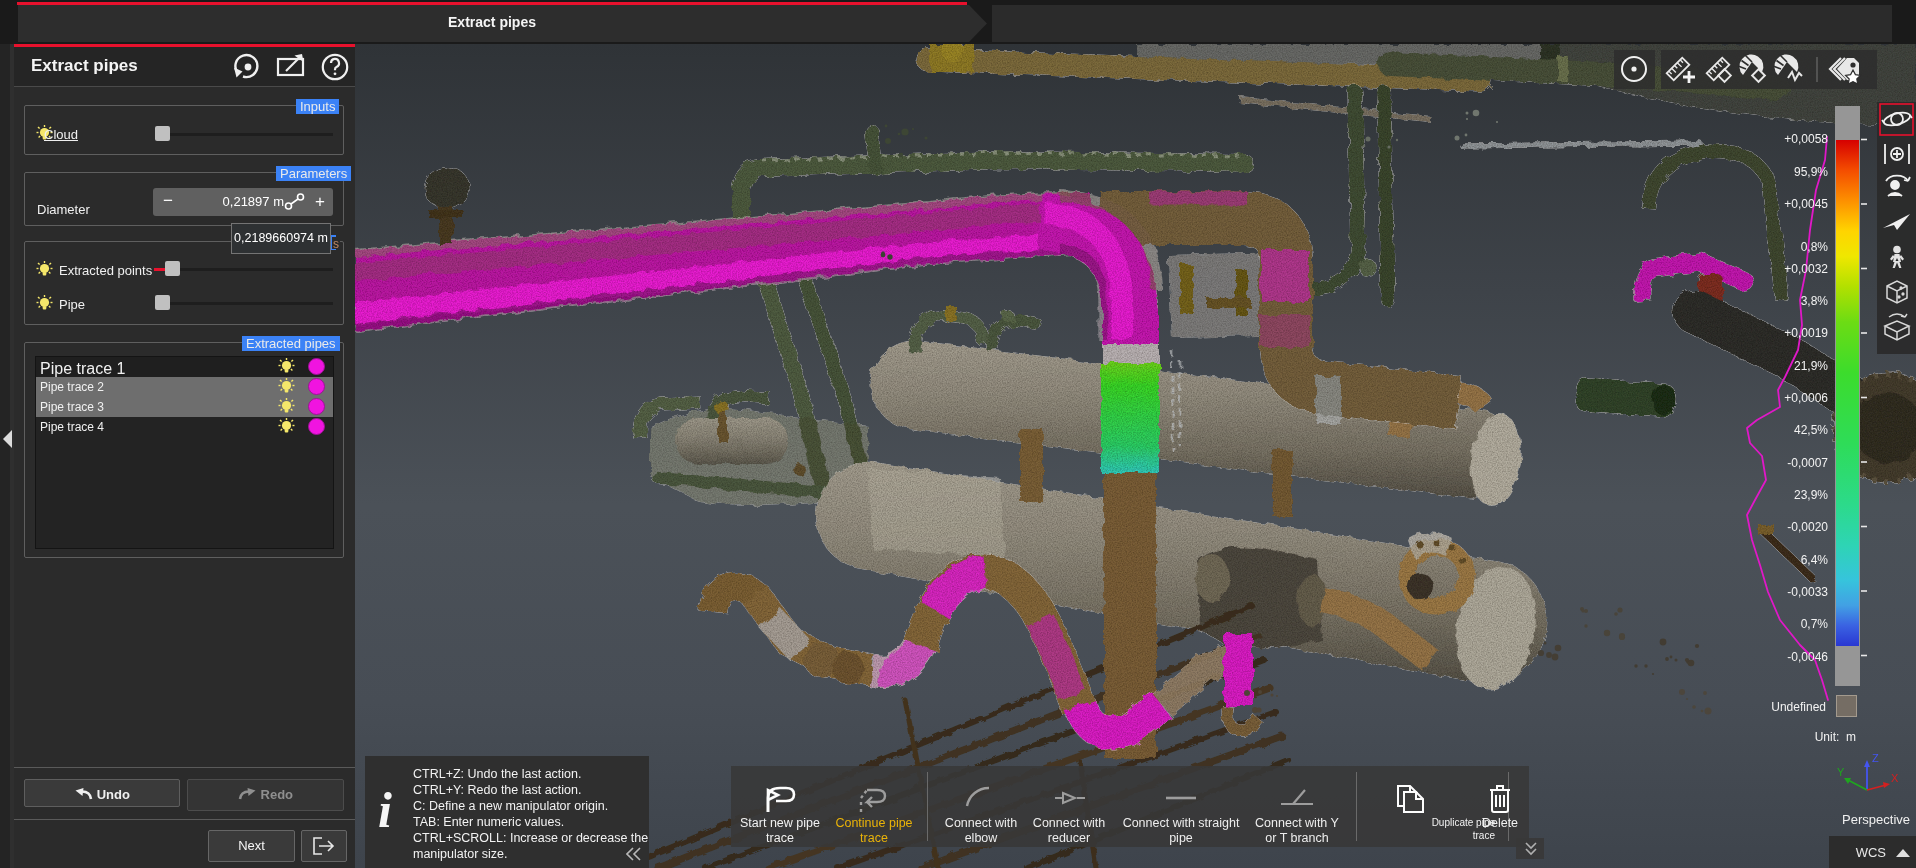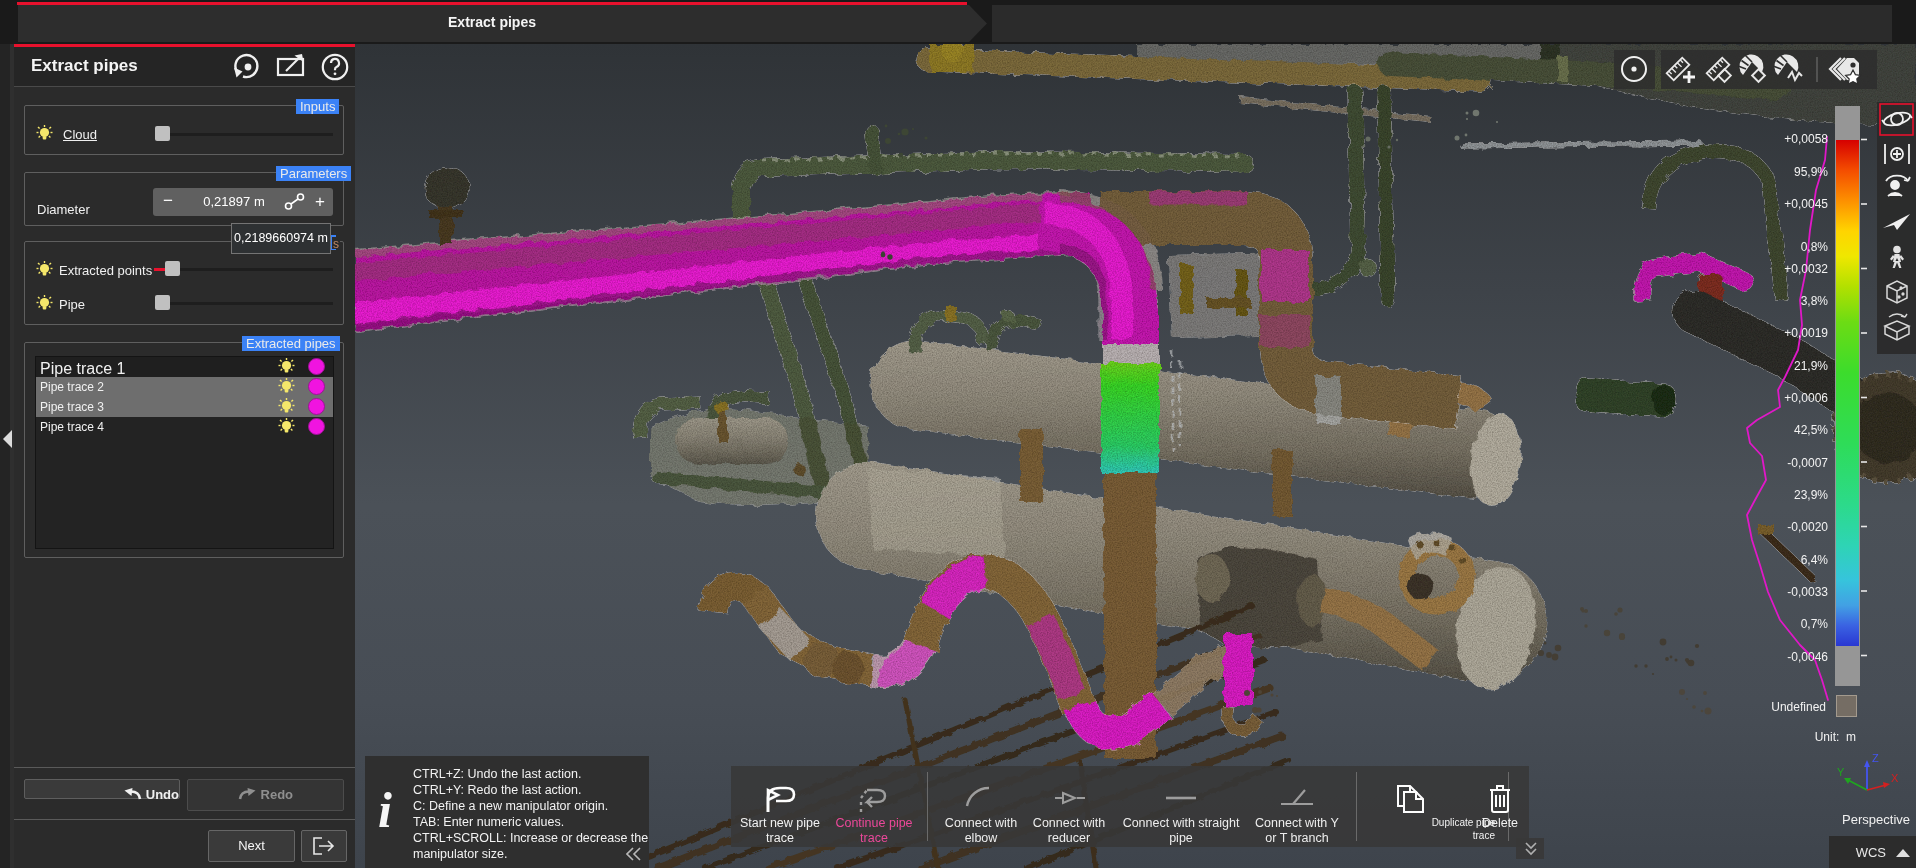--- a/index.html
+++ b/index.html
@@ -311,30 +311,30 @@
 <path d="M10,11 a4,4.2 0 1 1 5.5,3.9 q-1.5,0.6 -1.5,2.6 v0.8"></path>
           <circle cx="14" cy="21.8" r="1.4" fill="#f0f0f0" stroke="none"></circle>
 </g>
       </svg>
 
   <div class="fs" style="left:10px;top:61px;width:320px;height:50px;"></div>
   <div class="legend" style="left:282px;top:55px;">Inputs</div>
   <svg class="abs" style="left:22px;top:81px;" width="17" height="17">
         <use href="#bulb"></use>
       </svg>
-  <div class="lbl" style="left:49px;top:83px;text-decoration:underline;">Cloud</div>
+  <div class="lbl" style="left:30px;top:83px;text-decoration:underline;">Cloud</div>
   <div class="abs" style="left:141px;top:89px;width:178px;height:3px;background:#1e1e1e;"></div>
   <div class="abs" style="left:141px;top:82px;width:15px;height:15px;background:#c0c0c0;border-radius:2px;"></div>
 
   <div class="fs" style="left:10px;top:128px;width:320px;height:54px;"></div>
   <div class="legend" style="left:262px;top:122px;">Parameters</div>
   <div class="lbl" style="left:23px;top:158px;">Diameter</div>
   <div class="abs" style="left:139px;top:144px;width:180px;height:28px;background:#606060;border-radius:3px;"></div>
   <div class="abs" style="left:146px;top:144px;width:16px;height:28px;font-size:17px;color:#fff;line-height:26px;text-align:center;">−</div>
-  <div class="abs" style="left:170px;top:150px;width:100px;font-size:13px;color:#fff;text-align:center;">0,21897 m</div>
+  <div class="abs" style="left:170px;top:150px;width:100px;font-size:13px;color:#fff;text-align:right;">0,21897 m</div>
   <svg class="abs" style="left:270px;top:148px;" width="22" height="20">
         <use href="#linkic"></use>
       </svg>
   <div class="abs" style="left:297px;top:144px;width:18px;height:28px;font-size:17px;color:#fff;line-height:27px;text-align:center;">+</div>
 
   <div class="fs" style="left:10px;top:197px;width:320px;height:84px;"></div>
   <div class="legend" style="left:268px;top:191px;z-index:1;">Outputs</div>
       <div class="abs" style="left:318px;top:193px;width:8px;height:12px;background:#2b2b2b;z-index:6;"></div>
       <div class="abs" style="left:319px;top:193px;font-size:12px;color:#c08a64;z-index:7;">s</div>
   <svg class="abs" style="left:22px;top:217px;" width="17" height="17">
@@ -375,21 +375,21 @@
         <use href="#bulb"></use>
       </svg>
 <circle-holder style="position:absolute;left:294px;top:354px;width:17px;height:17px;border-radius:50%;background:#f014e0;border:1px solid #a01098;display:block;"></circle-holder>
 <div class="abs" style="left:26px;top:376px;font-size:12px;color:#f0f0f0;">Pipe trace 4</div>
 <svg class="abs" style="left:264px;top:374px;" width="17" height="17">
         <use href="#bulb"></use>
       </svg>
 <circle-holder style="position:absolute;left:294px;top:374px;width:17px;height:17px;border-radius:50%;background:#f014e0;border:1px solid #a01098;display:block;"></circle-holder>
 
   <div class="abs" style="left:0;top:723px;width:341px;height:1px;background:#5a5a5a;"></div>
-  <div class="abs" style="left:10px;top:735px;width:156px;height:20px;background:#3a3a3a;border:1px solid #5e5e5e;border-radius:2px;text-align:right;line-height:30px;font-size:13px;font-weight:bold;color:#f0f0f0;"><svg width="19" height="14" style="vertical-align:-2px;">
+  <div class="abs" style="left:10px;top:735px;width:156px;height:28px;background:#3a3a3a;border:1px solid #5e5e5e;border-radius:2px;text-align:center;line-height:30px;font-size:13px;font-weight:bold;color:#f0f0f0;"><svg width="19" height="14" style="vertical-align:-2px;">
           <path d="M17,12 Q16,4 7,4.5" stroke="#f0f0f0" stroke-width="2.6" fill="none"></path>
           <polygon points="1.5,3.5 9.5,1 8.5,9" fill="#f0f0f0"></polygon>
         </svg> Undo</div>
   <div class="abs" style="left:173px;top:735px;width:157px;height:32px;background:#343434;border:1px solid #4c4c4c;border-radius:2px;text-align:center;line-height:30px;font-size:13px;font-weight:bold;color:#8f8f8f;"><svg width="19" height="14" style="vertical-align:-2px;">
           <path d="M2,12 Q3,4 12,4.5" stroke="#8f8f8f" stroke-width="2.6" fill="none"></path>
           <polygon points="17.5,3.5 9.5,1 10.5,9" fill="#8f8f8f"></polygon>
         </svg> Redo</div>
   <div class="abs" style="left:0;top:775px;width:341px;height:1px;background:#5a5a5a;"></div>
   <div class="abs" style="left:194px;top:786px;width:87px;height:32px;background:#3a3a3a;border:1px solid #666;border-radius:2px;text-align:center;line-height:30px;font-size:13px;color:#f5f5f5;">Next</div>
   <div class="abs" style="left:287px;top:786px;width:46px;height:32px;background:#3a3a3a;border:1px solid #666;border-radius:2px;"></div>
@@ -570,21 +570,21 @@
 <div class="abs" style="left:1356px;top:772px;width:1px;height:69px;background:#6a6a6a;"></div>
 <div class="abs" style="left:1508px;top:772px;width:1px;height:69px;background:#6a6a6a;"></div>
 <div class="abs" style="left:1516px;top:838px;width:28px;height:21px;background:rgba(56,56,56,0.92);"></div>
 <svg class="abs" style="left:1524px;top:842px;" width="13" height="14">
       <g stroke="#b0b0b0" stroke-width="1.6" fill="none">
         <path d="M2,1 L7,6 L12,1"></path>
         <path d="M2,7 L7,12 L12,7"></path>
       </g>
     </svg>
 <div class="abs" style="left:695px;top:816px;width:170px;text-align:center;font-size:12.5px;line-height:15px;color:#f2f2f2;">Start new pipe<br>trace</div>
-<div class="abs" style="left:789px;top:816px;width:170px;text-align:center;font-size:12.5px;line-height:15px;color:#ec4899;">Continue pipe<br>trace</div>
+<div class="abs" style="left:789px;top:816px;width:170px;text-align:center;font-size:12.5px;line-height:15px;color:#eab308;">Continue pipe<br>trace</div>
 <div class="abs" style="left:896px;top:816px;width:170px;text-align:center;font-size:12.5px;line-height:15px;color:#ededed;">Connect with<br>elbow</div>
 <div class="abs" style="left:984px;top:816px;width:170px;text-align:center;font-size:12.5px;line-height:15px;color:#ededed;">Connect with<br>reducer</div>
 <div class="abs" style="left:1096px;top:816px;width:170px;text-align:center;font-size:12.5px;line-height:15px;color:#ededed;">Connect with straight<br>pipe</div>
 <div class="abs" style="left:1212px;top:816px;width:170px;text-align:center;font-size:12.5px;line-height:15px;color:#ededed;">Connect with Y<br>or T branch</div>
 <div class="abs" style="left:1325px;top:816px;width:170px;text-align:right;font-size:10px;line-height:13px;color:#f2f2f2;">Duplicate pipe<br>trace</div>
 <div class="abs" style="left:1415px;top:816px;width:170px;text-align:center;font-size:12.5px;line-height:15px;color:#f2f2f2;">Delete</div>
 <svg class="abs" style="left:731px;top:772px;" width="798" height="52">
 <g transform="translate(49,26)" stroke="#fdfdfd" stroke-width="2.6" fill="none">
  <path d="M-12,14 V-8 L-2,-3 L-12,2"></path>
  <path d="M-12,14 V0 Q-12,-10 0,-10 L6,-10 Q14,-10 14,-3.5 Q14,3 6,3 L-4,3"></path>

